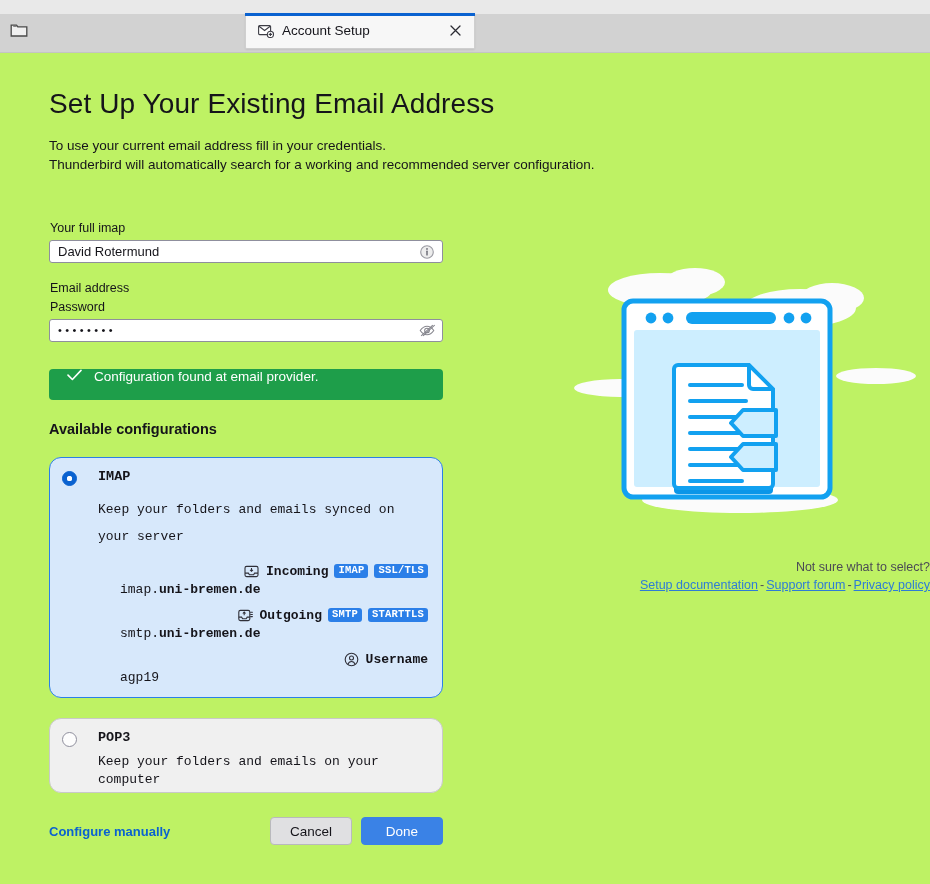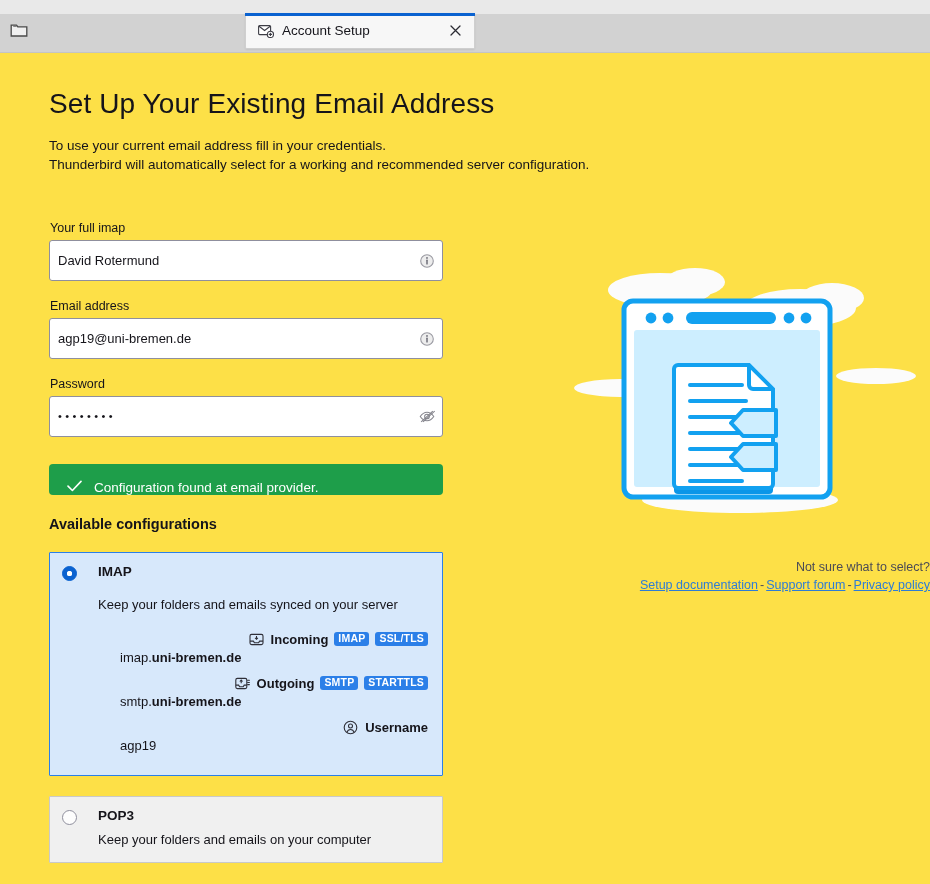--- a/index.html
+++ b/index.html
@@ -36,41 +36,41 @@
     white-space:nowrap;overflow:hidden;
   }
   .tab-close{
     width:26px;height:26px;margin-right:6px;flex:0 0 auto;
     display:flex;align-items:center;justify-content:center;
     border-radius:3px;cursor:pointer;
   }
   .tab-close svg{display:block;}
 
   
-  #page{position:relative;width:930px;height:832px;background:#fde047;}
+  #page{position:relative;width:930px;height:832px;background:#bef264;}
 
   h1#page-title{
     position:absolute;left:49px;top:35px;margin:0;
     font-size:28px;font-weight:400;letter-spacing:.1px;color:#15141a;
     white-space:nowrap;
   }
   .intro{
     position:absolute;left:49px;top:83px;width:700px;
     font-size:13.5px;line-height:19px;color:#15141a;
   }
   .intro div{white-space:nowrap;}
 
   
   #form-col{position:absolute;left:49px;top:168px;width:394px;}
 
   .field-label{
     font-size:12.5px;color:#15141a;margin:0 0 5px 1px;display:block;
   }
   .input-wrap{
-    position:relative;height:41px;margin-bottom:18px;
+    position:relative;height:23px;margin-bottom:18px;
     background:#ffffff;border:1px solid #8f8f9d;border-radius:3px;
     display:flex;align-items:center;box-sizing:border-box;
   }
   .input-wrap input{
     border:none;outline:none;background:transparent;flex:1 1 auto;
     font-family:inherit;font-size:13px;color:#15141a;
     padding:0 30px 0 8px;height:100%;width:100%;box-sizing:border-box;
   }
   .input-wrap input::placeholder{color:#8a8a93;}
   .field-adorn{
@@ -87,33 +87,34 @@
   .checkbox{
     width:16px;height:16px;border-radius:3px;background:#0a62d0;
     border:1px solid #0a62d0;display:flex;align-items:center;justify-content:center;
     flex:0 0 auto;cursor:pointer;box-sizing:border-box;
   }
   .check-row label{margin-left:10px;font-size:13px;color:#15141a;cursor:pointer;}
 
   
   #status-banner{
     margin-top:27px;height:31px;background:#1e9e4a;border-radius:4px;
-    display:flex;align-items:flex-end;color:#fff;font-size:13.5px;
+    display:flex;align-items:flex-start;color:#fff;font-size:13.5px;
     box-sizing:border-box;
   }
   #status-banner .tick{margin:0 12px 0 18px;flex:0 0 auto;}
 
   h2#avail-title{
     margin:21px 0 0 0;font-size:14.5px;font-weight:700;color:#15141a;
   }
 
   
   .card{
-    margin-top:20px;border-radius:1px;box-sizing:border-box;
-    padding:11px 14px 13px 12px;
+    margin-top:20px;border-radius:12px;box-sizing:border-box;
+    padding:11px 14px 3px 12px;
+    font-family:Liberation Mono, monospace;
   }
   .card.selected{background:#d7e8fb;border:1px solid #2b7fe8;}
   .card.unselected{background:#f0f0f0;border:1px solid #c9c9c9;}
   .card-head{display:flex;align-items:flex-start;}
   .radio{
     width:15px;height:15px;border-radius:50%;flex:0 0 auto;margin-top:2px;
     box-sizing:border-box;cursor:pointer;
   }
   .radio.on{
     background:#0a62d0;border:1px solid #0a62d0;
@@ -212,48 +213,38 @@
     </span>
   </div>
 </div>
 
 <div id="page">
 
   <h1 id="page-title">Set Up Your Existing Email Address</h1>
 
   <div class="intro">
     <div>To use your current email address fill in your credentials.</div>
-    <div>Thunderbird will automatically select for a working and recommended server configuration.</div>
+    <div>Thunderbird will automatically search for a working and recommended server configuration.</div>
   </div>
 
   <div id="form-col">
 
     <label class="field-label">Your full imap</label>
     <div class="input-wrap">
       <input type="text" value="David Rotermund" placeholder="" style="">
       <span class="field-adorn">
         <svg width="16" height="16" viewBox="0 0 16 16">
           <circle cx="8" cy="8" r="6.3" fill="#ededed" stroke="#9a9aa2" stroke-width="1.1"></circle>
           <circle cx="8" cy="4.9" r="0.95" fill="#6e6e78"></circle>
           <rect x="7.25" y="6.6" width="1.5" height="5" rx="0.6" fill="#6e6e78"></rect>
         </svg>
       </span>
     </div>
 
     <label class="field-label">Email address</label>
-    <div class="input-wrap">
-      <input type="text" value="agp19@uni-bremen.de" placeholder="" style="">
-      <span class="field-adorn">
-        <svg width="16" height="16" viewBox="0 0 16 16">
-          <circle cx="8" cy="8" r="6.3" fill="#ededed" stroke="#9a9aa2" stroke-width="1.1"></circle>
-          <circle cx="8" cy="4.9" r="0.95" fill="#6e6e78"></circle>
-          <rect x="7.25" y="6.6" width="1.5" height="5" rx="0.6" fill="#6e6e78"></rect>
-        </svg>
-      </span>
-    </div>
 
     <label class="field-label">Password</label>
     <div class="input-wrap">
       <div class="pw-dots">••••••••</div>
       <span class="field-adorn">
         <svg width="17" height="15" viewBox="0 0 17 15">
           <path d="M1.3 7.5C3.4 4.4 5.8 2.9 8.5 2.9s5.1 1.5 7.2 4.6c-2.1 3.1-4.5 4.6-7.2 4.6S3.4 10.6 1.3 7.5z" fill="none" stroke="#86868e" stroke-width="1.1"></path>
           <circle cx="8.5" cy="7.5" r="2.5" fill="none" stroke="#86868e" stroke-width="1.1"></circle>
           <path d="M2.3 13.2L14.7 1.7" stroke="#86868e" stroke-width="1.2"></path>
           <path d="M4.3 13.2L16.7 1.7" stroke="#86868e" stroke-width="1.2"></path>

